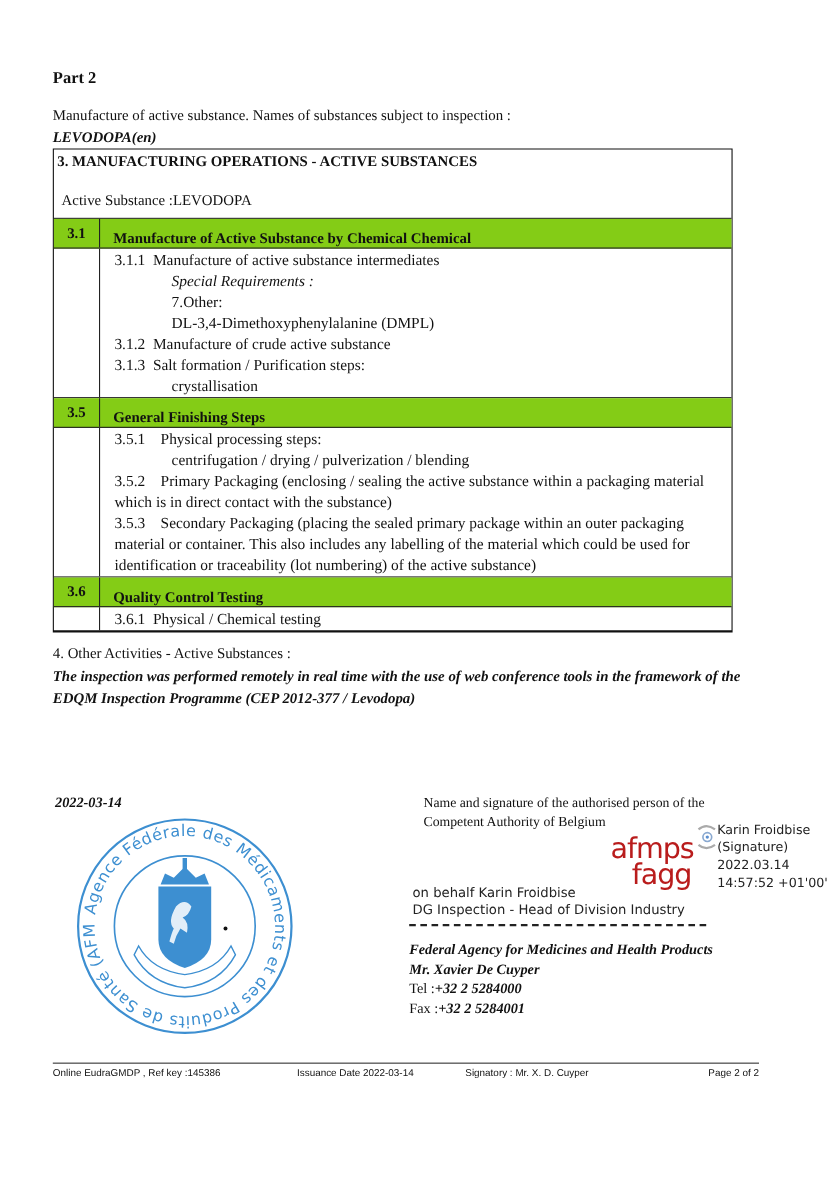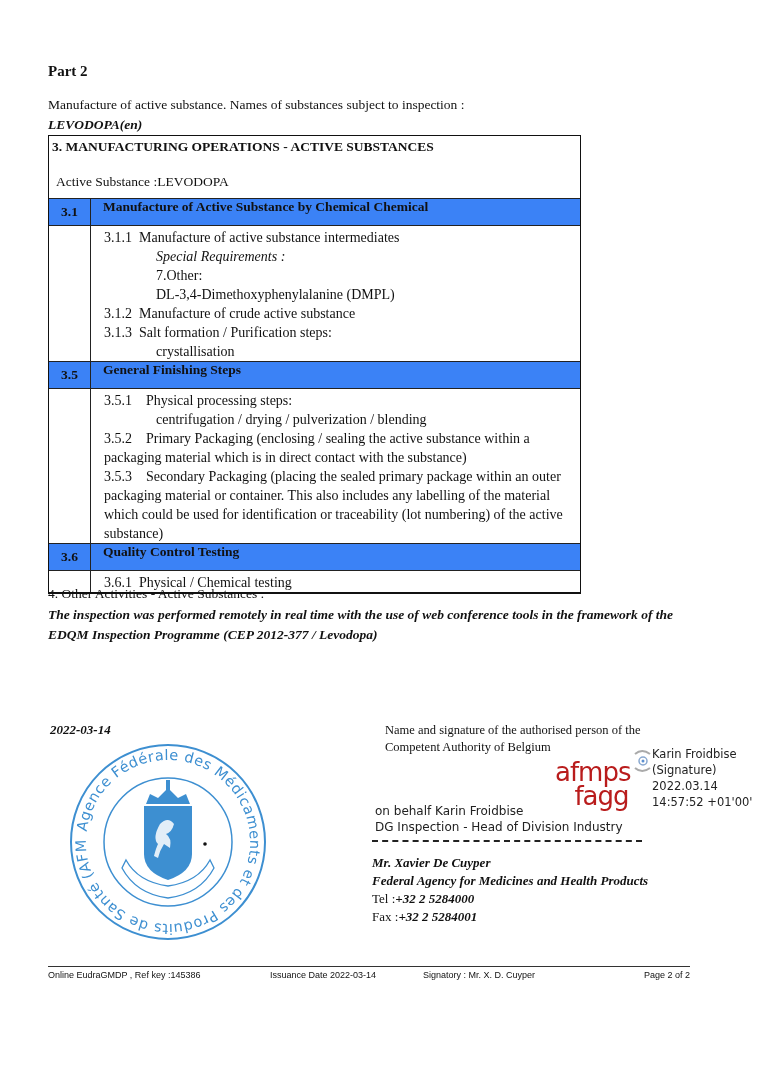--- a/index.html
+++ b/index.html
@@ -3,25 +3,25 @@
 <meta charset="utf-8">
 <style>
   html, body { margin: 0; padding: 0; background: #ffffff; }
   body { width: 762px; height: 1075px; position: relative; overflow: hidden;
          font-family: "Liberation Serif", serif; color: #111; }
   .abs { position: absolute; }
   .part-title { left: 48px; top: 63px; font-size: 15px; font-weight: bold; }
   .intro { left: 48px; top: 97px; font-size: 13.5px; }
   .substance { left: 48px; top: 117px; font-size: 13.5px; font-weight: bold; font-style: italic; }
 
-  .table { left: 48px; top: 135px; width: 533px; border: 1.5px solid #111; border-bottom-width: 2px; box-sizing: border-box; }
+  .table { left: 48px; top: 135px; width: 618px; border: 1.5px solid #111; border-bottom-width: 2px; box-sizing: border-box; }
   .t-head { padding: 3px 4px 0 3px; height: 63px; font-size: 13.5px; border-bottom: 1px solid #222; box-sizing: border-box; }
   .t-head .h { font-weight: bold; }
   .t-head .as { margin-top: 19px; padding-left: 4px; }
-  .row-sec { display: flex; background: #3b82f6; border-bottom: 1px solid #222; height: 26px; align-items: flex-start; font-weight: bold; font-size: 13.5px; }
+  .row-sec { display: flex; background: #84cc16; border-bottom: 1px solid #222; height: 26px; align-items: flex-end; font-weight: bold; font-size: 13.5px; }
   .row-sec .num { width: 41px; text-align: center; border-right: 1px solid #222; height: 100%; display: flex; align-items: center; justify-content: center; }
   .row-sec .ttl { padding-left: 12px; }
   .row-body { display: flex; border-bottom: 1px solid #222; font-size: 14px; }
   .row-body:last-child { border-bottom: none; }
   .row-body .num { width: 41px; border-right: 1px solid #222; }
   .row-body .content { flex: 1; padding: 2px 8px 0 13px; line-height: 19px; }
   .ind1 { padding-left: 52px; }
   .i { font-style: italic; }
 
   .other { left: 48px; top: 586px; font-size: 13.5px; }
@@ -150,22 +150,22 @@
 </div>
 
 <div class="abs behalf">
   <div>on behalf Karin Froidbise</div>
   <div>DG Inspection - Head of Division Industry</div>
 </div>
 
 <div class="abs dashes"></div>
 
 <div class="abs signer">
+  <div class="b">Federal Agency for Medicines and Health Products</div>
   <div class="b">Mr. Xavier De Cuyper</div>
-  <div class="b">Federal Agency for Medicines and Health Products</div>
   <div><span>Tel :</span><span class="b">+32 2 5284000</span></div>
   <div><span>Fax :</span><span class="b">+32 2 5284001</span></div>
 </div>
 
 <div class="abs foot-line"></div>
 <div class="abs footer">
   <span style="left:0">Online EudraGMDP ,  Ref key :145386</span>
   <span style="left:222px">Issuance Date 2022-03-14</span>
   <span style="left:375px">Signatory : Mr.  X. D. Cuyper</span>
   <span style="right:0">Page 2 of 2</span>

